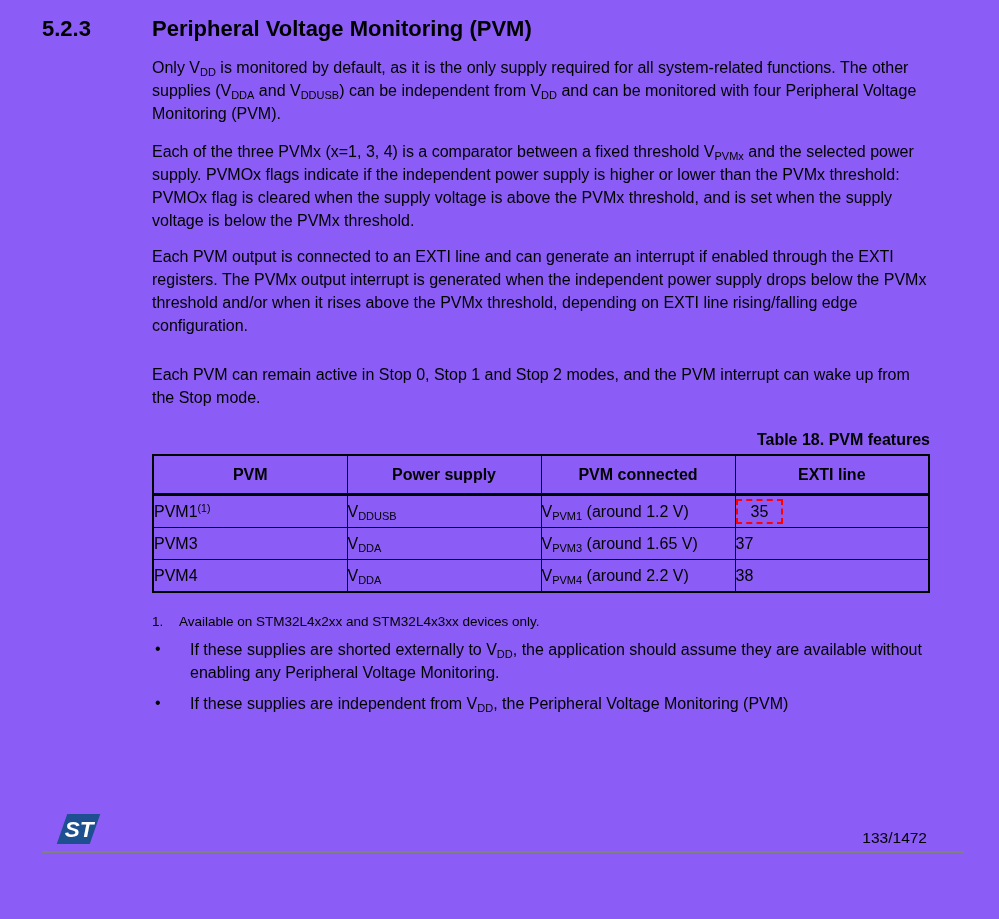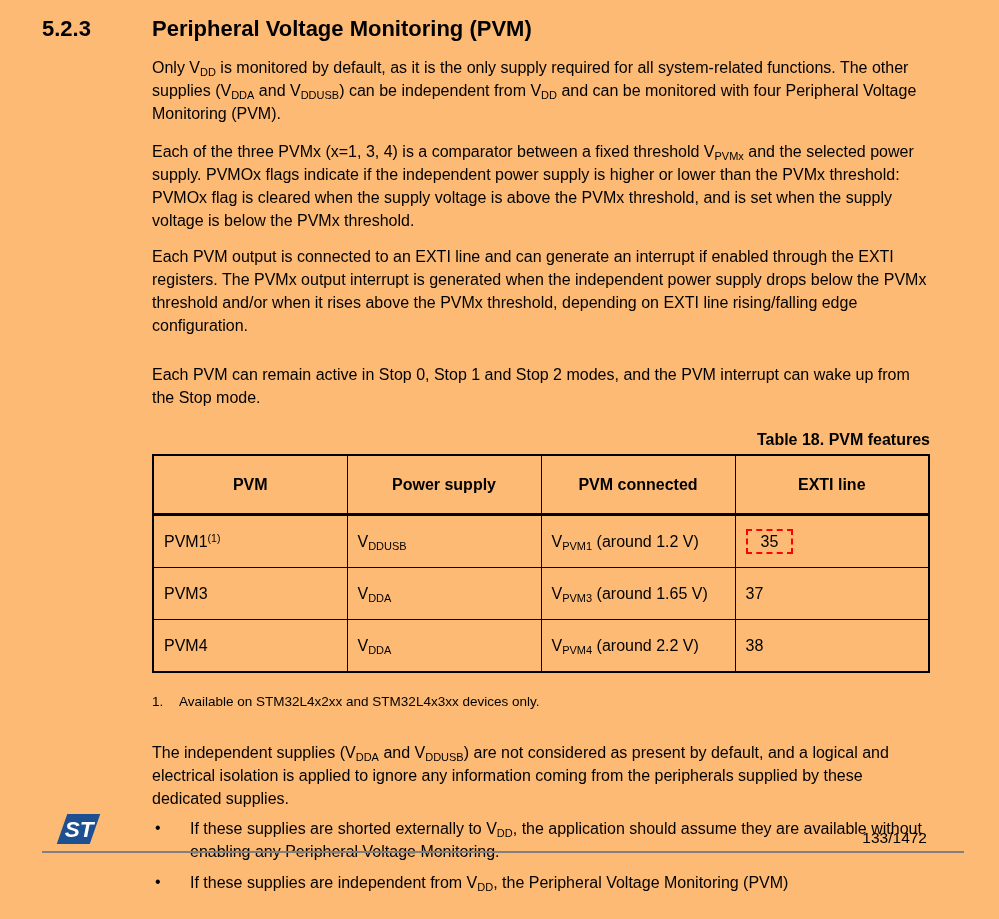--- a/index.html
+++ b/index.html
@@ -1,39 +1,39 @@
 <!DOCTYPE html>
 <html><head>
 <meta charset="utf-8">
 <title>Reference Manual Page</title>
 <style>
   html,body { margin:0; padding:0; background:#ffffff; }
   .page {
-    position:relative; width:999px; height:919px; background:#fdba74;
+    position:relative; width:999px; height:919px; background:#8b5cf6;
     font-family:"Liberation Sans", sans-serif; color:#000; overflow:hidden;
   }
   
   .heading { position:absolute; top:16px; left:42px; height:28px; width:920px; }
   .sec-num { position:absolute; left:0; top:0; font-size:22px; font-weight:bold; }
   .sec-title { position:absolute; left:110px; top:0; font-size:22px; font-weight:bold; margin:0; white-space:nowrap; }
 
   
   .content { position:absolute; left:152px; top:56px; width:778px; }
   .para { margin:0; font-size:16px; line-height:23px; }
   #p2 { margin-top:15px; }
   #p3 { margin-top:13px; }
   #p4 { margin-top:26px; }
 
   sub { font-size:11px; vertical-align:-3px; line-height:0; }
   sup { font-size:10.5px; vertical-align:5px; line-height:0; }
 
   
   .table-caption { margin:21px 0 4px 0; text-align:right; font-weight:bold; font-size:16px; line-height:20px; }
   table.pvm-table { border-collapse:collapse; table-layout:fixed; width:778px; border:2px solid #000; }
-  .pvm-table th, .pvm-table td { border:1.4px solid #000; vertical-align:middle; padding:10px; }
+  .pvm-table th, .pvm-table td { border:1.4px solid #000; vertical-align:middle; padding:0; }
   .pvm-table th { height:37px; font-size:16px; font-weight:bold; border-bottom:3px solid #000; }
   .pvm-table td { height:31px; font-size:16px; }
   .highlight-box { display:inline-block; border:2px dashed #ff0000; padding:0 13px; line-height:21px; }
 
   .footnote { margin-top:20px; font-size:13.5px; line-height:18px; }
   .fn-marker { display:inline-block; width:27px; }
 
   .after-table { margin-top:30px; }
 
   .bullet-item { position:relative; margin-top:7px; padding-left:38px; font-size:16px; line-height:23px; }
@@ -96,21 +96,20 @@
           <td>V<sub>PVM4</sub> (around 2.2 V)</td>
           <td>38</td>
         </tr>
       </tbody>
     </table>
 
     <div class="footnote">
       <span class="fn-marker">1.</span><span>Available on STM32L4x2xx and STM32L4x3xx devices only.</span>
     </div>
 
-    <p class="para after-table">The independent supplies (V<sub>DDA</sub> and V<sub>DDUSB</sub>) are not considered as present by default, and a logical and electrical isolation is applied to ignore any information coming from the peripherals supplied by these dedicated supplies.</p>
 
     <div class="bullet-item">
       <span class="bullet-dot">•</span>
       <span>If these supplies are shorted externally to V<sub>DD</sub>, the application should assume they are available without enabling any Peripheral Voltage Monitoring.</span>
     </div>
     <div class="bullet-item">
       <span class="bullet-dot">•</span>
       <span>If these supplies are independent from V<sub>DD</sub>, the Peripheral Voltage Monitoring (PVM)</span>
     </div>
   </div>

